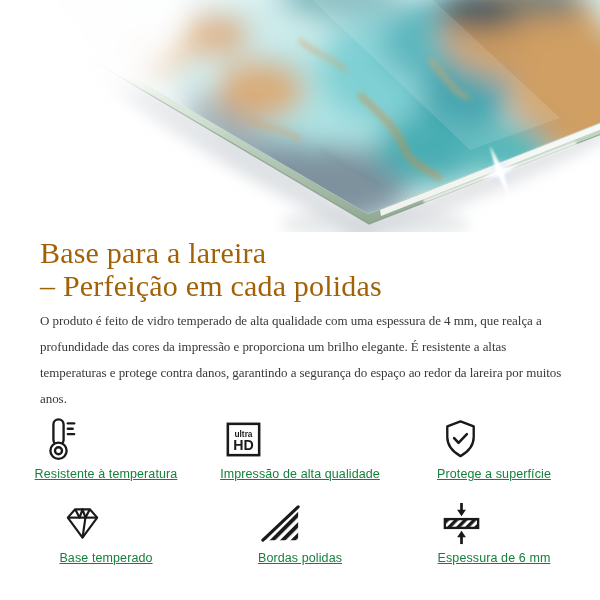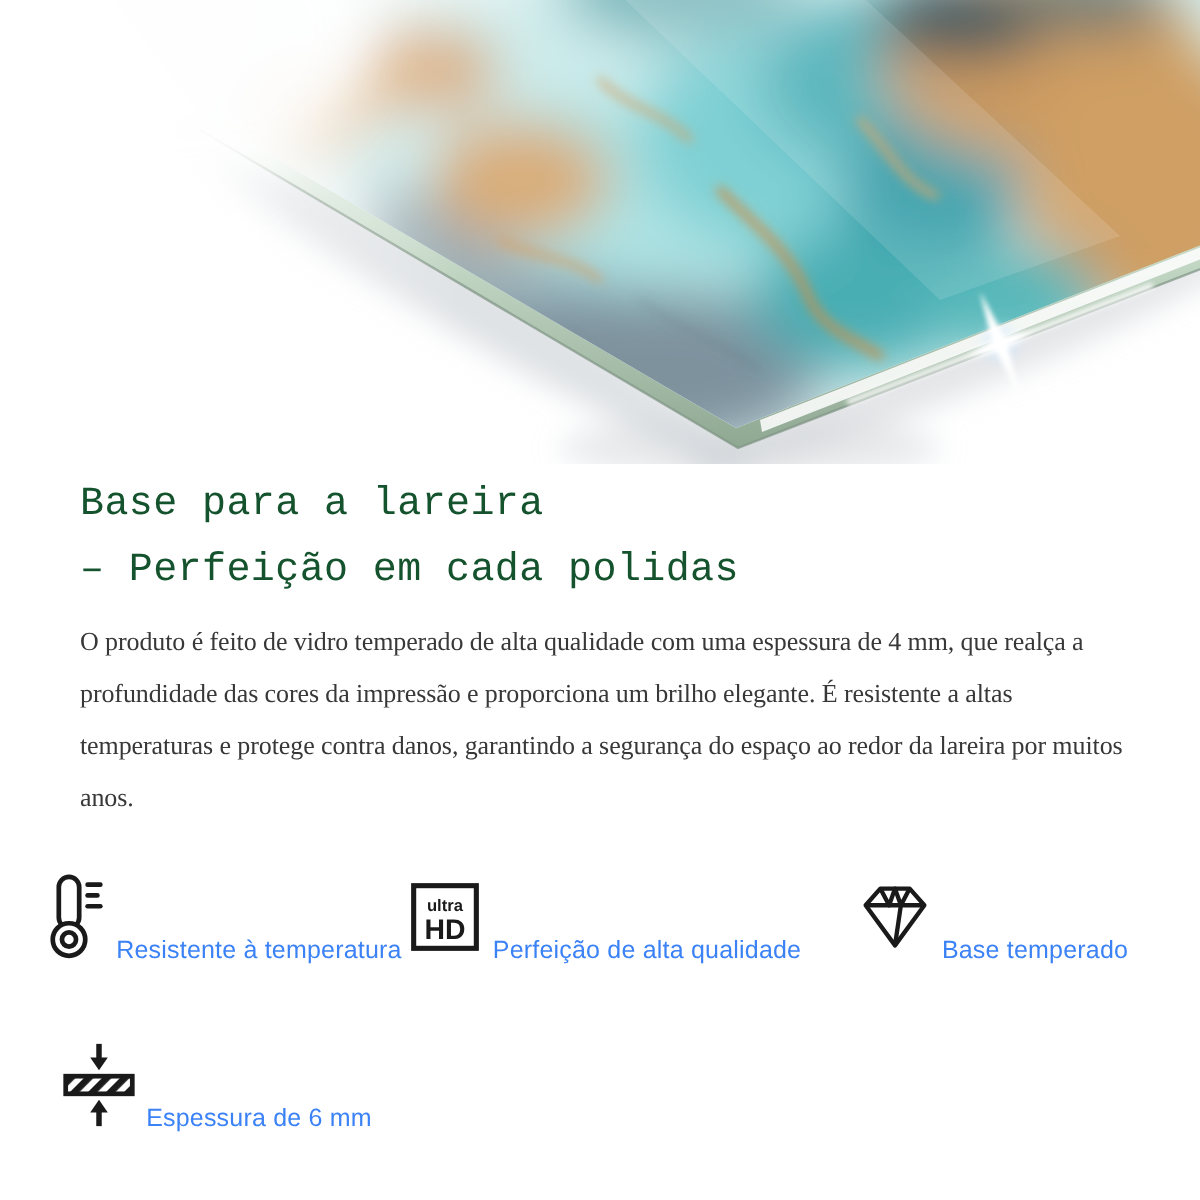--- a/index.html
+++ b/index.html
@@ -6,43 +6,43 @@
   body{
     width:600px;height:600px;background:#ffffff;overflow:hidden;
     font-family:"Liberation Sans",sans-serif;
     -webkit-font-smoothing:antialiased;
   }
   .page{position:relative;width:600px;height:600px;background:#fff;}
   .hero{position:absolute;top:0;left:0;width:600px;height:232px;}
   .content{position:absolute;top:232px;left:0;right:0;padding:0 40px;}
   h1{
     margin:4px 0 0 0;
-    font-family:Liberation Mono, monospace;
+    font-family:Liberation Serif, serif;
     font-weight:400;
-    font-size:20px;line-height:33px;
-    color:#14532d;letter-spacing:0.2px;
+    font-size:30px;line-height:33px;
+    color:#a16207;letter-spacing:0.2px;
   }
   h1 span{display:block;}
   .desc{
     margin:6px 0 0 0;
     font-size:13px;line-height:26px;
     color:#383838;
     width:528px;letter-spacing:-0.05px;font-family:Liberation Serif, serif;
   }
   .features{
     display:grid;
     grid-template-columns:repeat(3,194px);
     margin:4px 0 0 -31px;
     justify-items:center;
     row-gap:18px;
   }
-  .feature{display:flex;flex-direction:row;align-items:flex-end;height:66px;}
+  .feature{display:flex;flex-direction:column;align-items:flex-start;height:66px;}
   .icon-wrap{height:47px;display:flex;align-items:center;justify-content:center;}
   .feature-label{
-    margin-top:4px;font-size:12.5px;color:#3b82f6;white-space:nowrap;letter-spacing:0.1px;
+    margin-top:4px;font-size:12.5px;color:#15803d;white-space:nowrap;letter-spacing:0.1px;text-decoration:underline;
   }
 </style>
 </head>
 <body>
 
 <div class="page">
 
   <div class="hero">
     <svg width="600" height="232" viewBox="0 0 600 232" aria-hidden="true">
       <defs>
@@ -162,36 +162,59 @@
       </div>
 
       <div class="feature">
         <div class="icon-wrap">
           <svg width="47" height="47" viewBox="0 0 48 48">
             <rect x="8" y="8" width="32" height="32" fill="none" stroke="#1a1a1a" stroke-width="2.6"></rect>
             <text x="24" y="21" text-anchor="middle" font-family="Liberation Sans, sans-serif" font-size="8.5" font-weight="700" fill="#1a1a1a">ultra</text>
             <text x="24" y="35" text-anchor="middle" font-family="Liberation Sans, sans-serif" font-size="14.5" font-weight="800" fill="#1a1a1a">HD</text>
           </svg>
         </div>
-        <div class="feature-label">Perfeição de alta qualidade</div>
-      </div>
-
+        <div class="feature-label">Impressão de alta qualidade</div>
+      </div>
+
+      <div class="feature">
+        <div class="icon-wrap">
+          <svg width="47" height="47" viewBox="0 0 48 48" fill="none" stroke="#1a1a1a" stroke-width="2.4" stroke-linecap="round" stroke-linejoin="round">
+            <path d="M24 5.5 L37.5 10.5 V21.5 C37.5 30.5 32 36.5 24 41 C16 36.5 10.5 30.5 10.5 21.5 V10.5 Z"></path>
+            <path d="M17.5 22.5 L22 27.5 L30.5 18.5" stroke-width="2.6"></path>
+          </svg>
+        </div>
+        <div class="feature-label">Protege a superfície</div>
+      </div>
 
       <div class="feature">
         <div class="icon-wrap">
           <svg width="47" height="47" viewBox="0 0 48 48" fill="none" stroke="#1a1a1a" stroke-width="2.2" stroke-linejoin="round">
             <path d="M9 18 L16.5 9.5 H31.5 L39 18 L24 38.5 Z"></path>
             <path d="M9 18 H39"></path>
             <path d="M16.5 9.5 L21 18 L24 9.5 L27 18 L31.5 9.5"></path>
             <path d="M27 18 L24 38.5"></path>
           </svg>
         </div>
         <div class="feature-label">Base temperado</div>
       </div>
 
+      <div class="feature">
+        <div class="icon-wrap">
+          <svg width="47" height="47" viewBox="0 0 48 48">
+            <defs>
+              <pattern id="hatchA" patternUnits="userSpaceOnUse" width="7.5" height="7.5" patternTransform="rotate(45)">
+                <rect width="4" height="7.5" fill="#1a1a1a"></rect>
+              </pattern>
+            </defs>
+            <path d="M5 41 L41 7 L41 41 Z" fill="url(#hatchA)"></path>
+            <line x1="5" y1="41" x2="41" y2="7" stroke="#1a1a1a" stroke-width="3.2" stroke-linecap="round"></line>
+          </svg>
+        </div>
+        <div class="feature-label">Bordas polidas</div>
+      </div>
 
       <div class="feature">
         <div class="icon-wrap">
           <svg width="47" height="47" viewBox="0 0 48 48">
             <defs>
               <pattern id="hatchB" patternUnits="userSpaceOnUse" width="6.5" height="6.5" patternTransform="rotate(45)">
                 <rect width="3.4" height="6.5" fill="#1a1a1a"></rect>
               </pattern>
             </defs>
             <rect x="7" y="19.5" width="34" height="9" fill="url(#hatchB)" stroke="#1a1a1a" stroke-width="2.4"></rect>

